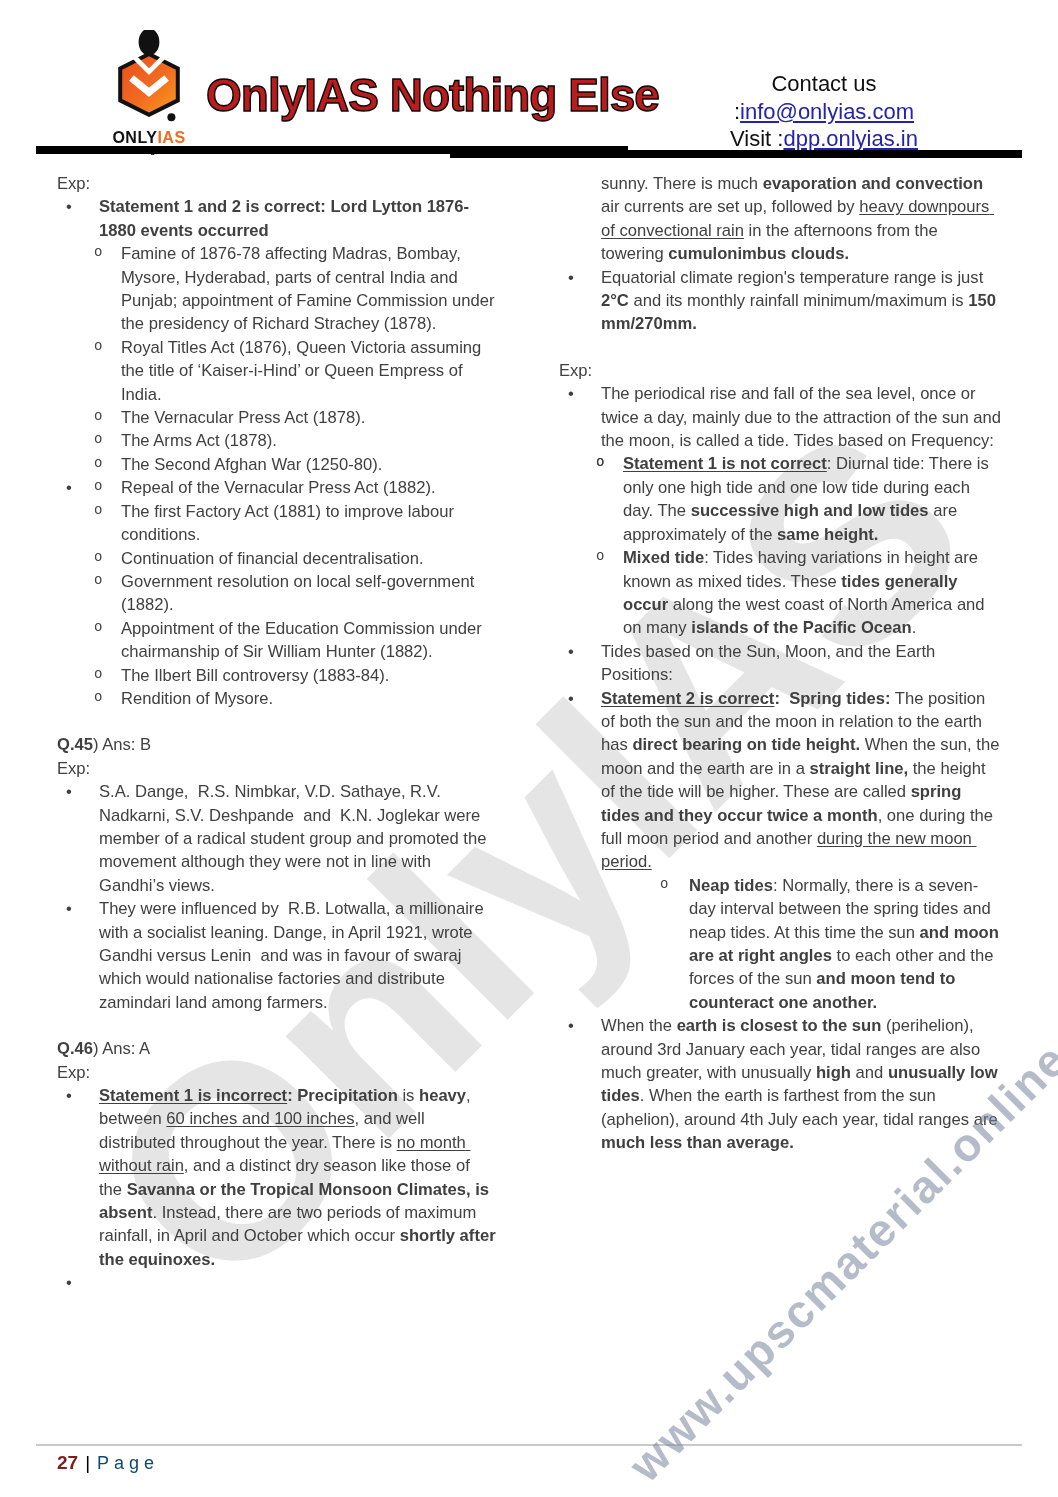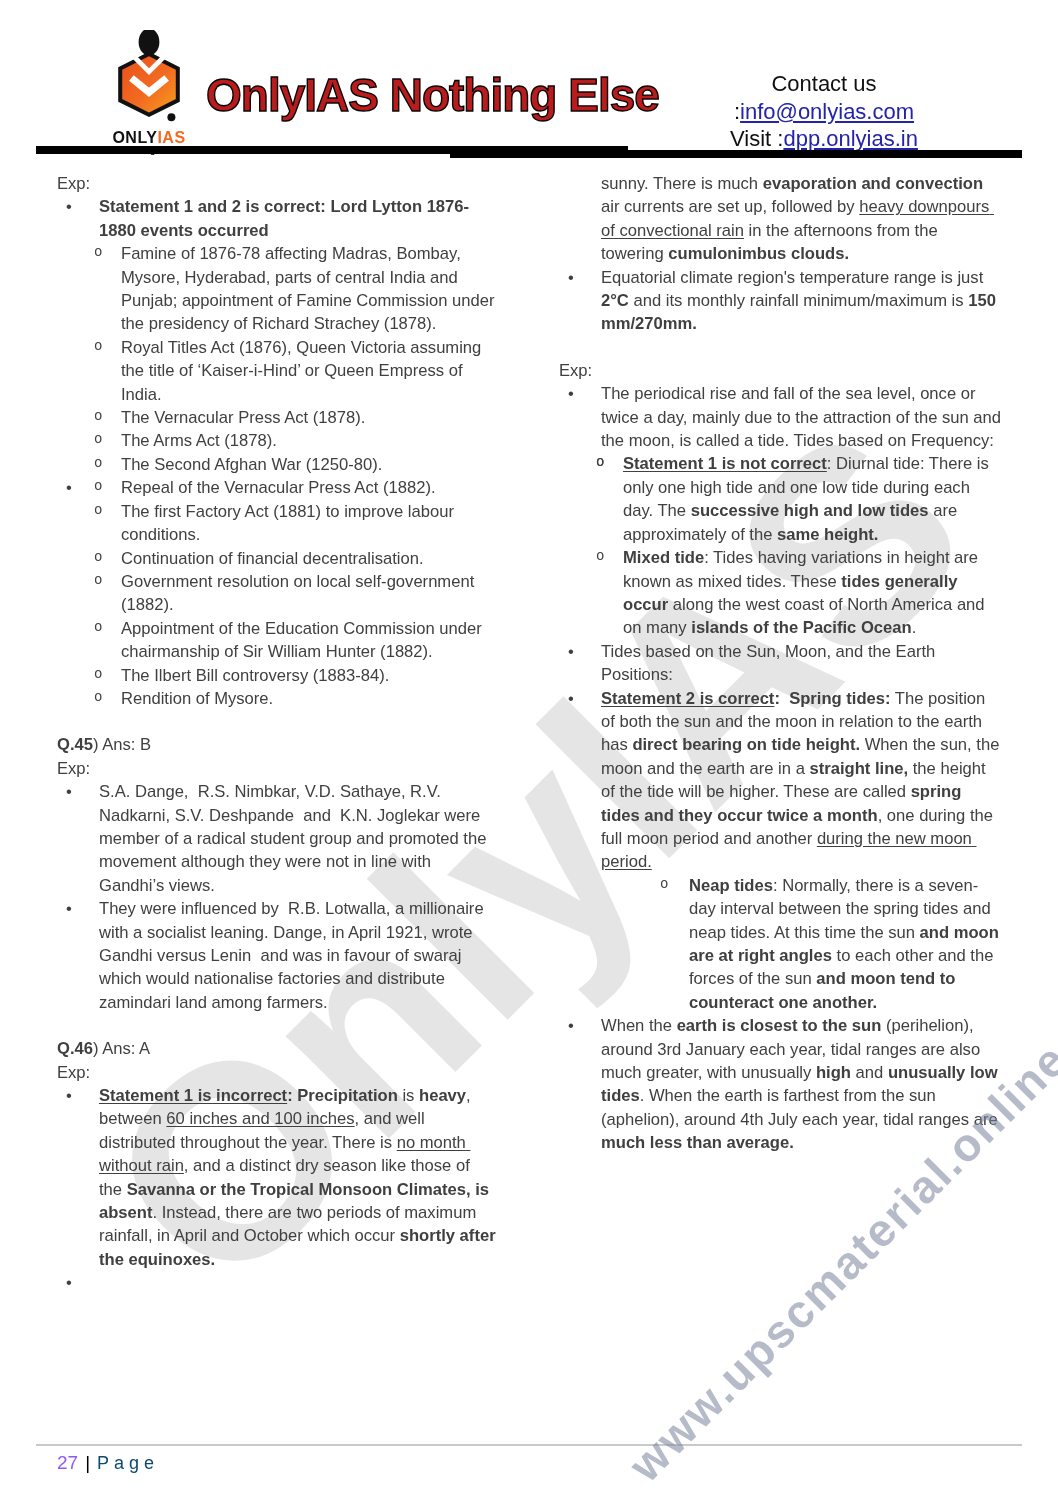--- a/index.html
+++ b/index.html
@@ -55,21 +55,21 @@
   .b2 > .marker { position:absolute; left:37px; top:-1px; font-family:"Liberation Mono", monospace; font-size:14px; }
   .b2d { padding-left:130px; }
   .b2d > .marker { position:absolute; left:101px; top:-1px; font-family:"Liberation Mono", monospace; font-size:14px; }
   .sp  { height:23px; }
   b { font-weight:bold; }
   u { text-decoration:underline; text-underline-offset:2px; }
 
   
   .footer-rule { left:36px; top:1444px; width:986px; height:2px; background:#c9c9c9; }
   .footer { left:57px; top:1452px; font-size:19px; z-index:2; }
-  .pg-num { font-weight:normal; color:#8b5cf6; }
+  .pg-num { font-weight:bold; color:#7f1d1d; }
   .pg-sep { color:#000; margin:0 7px; }
   .pg-label { color:#0c4a6e; letter-spacing:5px; font-size:18px; }
 </style>
 </head>
 <body>
 
 <div class="abs wm-center">OnlyIAS</div>
 <div class="abs wm-corner">www.upscmaterial.online</div>
 
 <div class="abs logo">

